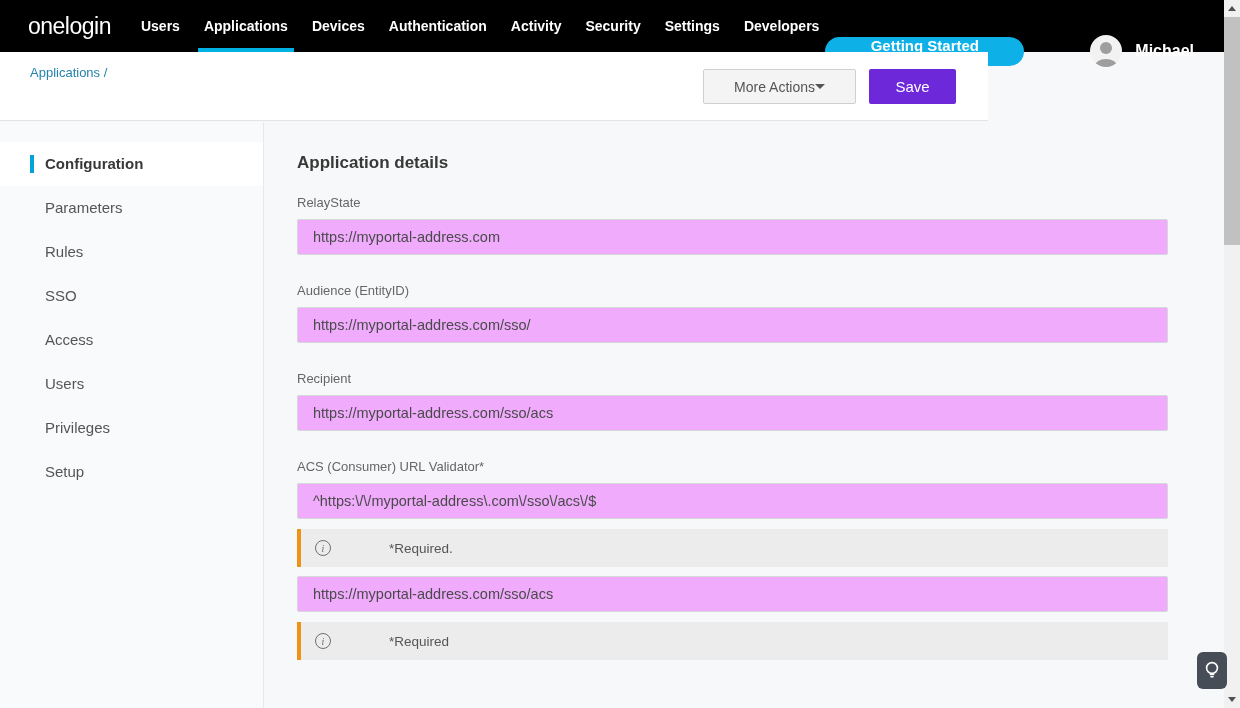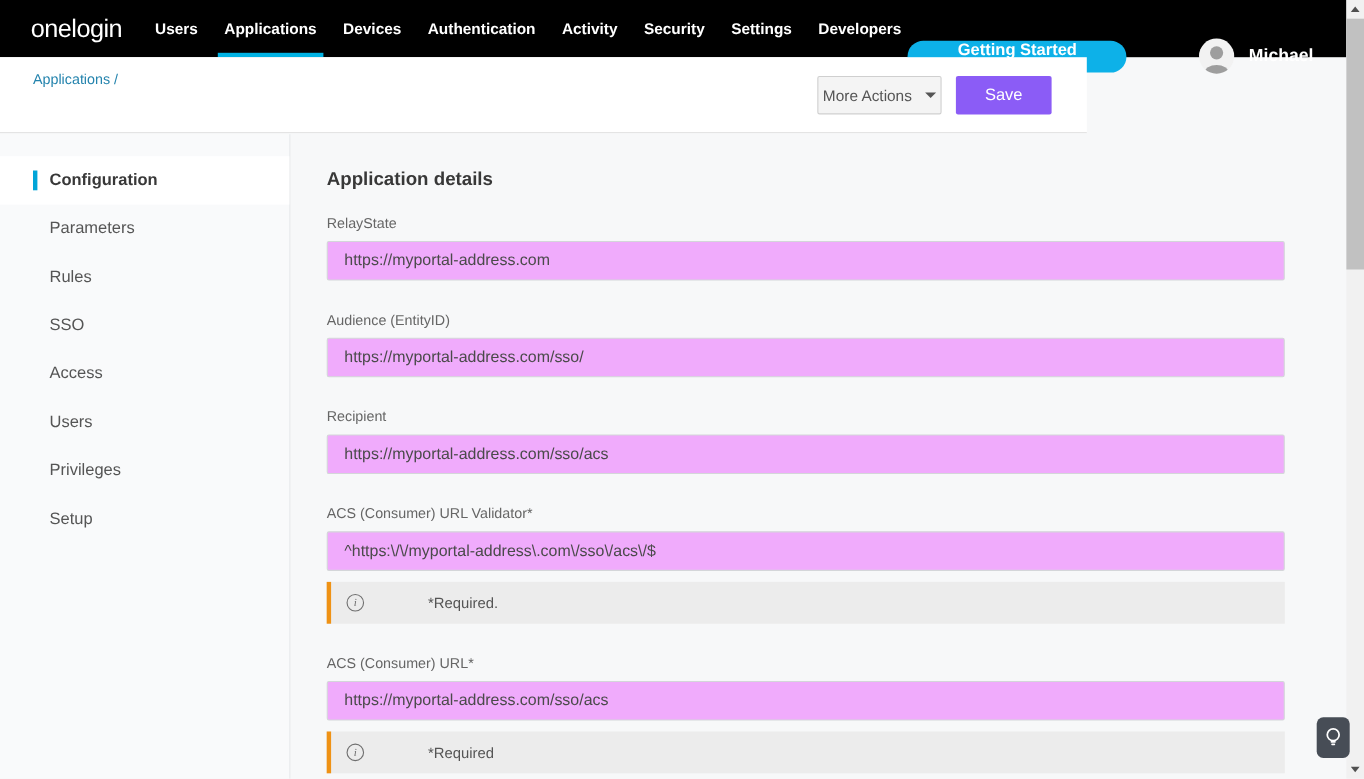--- a/index.html
+++ b/index.html
@@ -44,28 +44,28 @@
 
   
   .titlebar {
     position:absolute; top:52px; left:0; width:988px; height:69px;
     background:#fff; border-bottom:1px solid #e4e4e4; padding:11px 32px 0 30px;
   }
   .breadcrumb { color:#2383ad; font-size:13px; cursor:pointer; display:inline-block; }
   .page-title { color:#4a4a4a; font-size:20px; font-weight:400; margin-top:5px; }
   .titlebar-actions { position:absolute; top:17px; right:32px; display:flex; gap:13px; }
   .btn-more {
-    height:35px; padding:0 4px; background:#f4f4f4; border:1px solid #cfcfcf;
-    border-radius:2px; font-size:14px; color:#555; display:flex; align-items:center; gap:12px;
+    height:35px; padding:0 30px; background:#f4f4f4; border:1px solid #cfcfcf;
+    border-radius:2px; font-size:14px; color:#555; display:flex; align-items:center; 
     cursor:pointer; font-family:inherit;
   }
   .chev-down { width:0; height:0; border-left:5px solid transparent;
     border-right:5px solid transparent; border-top:5px solid #555; display:inline-block; }
   .btn-save {
-    height:35px; width:87px; background:#8b5cf6; border:none; border-radius:2px;
+    height:35px; width:87px; background:#6d28d9; border:none; border-radius:2px;
     color:#fff; font-size:15px; font-weight:500; cursor:pointer; font-family:inherit;
   }
 
   
   .sidebar {
     position:absolute; top:122px; left:0; bottom:0; width:264px;
     background:#f9fafb; border-right:1px solid #e7e9ec; padding-top:20px;
   }
   .side-item {
     position:relative; height:44px; line-height:44px; padding-left:45px;
@@ -185,21 +185,20 @@
       </div>
       <div class="field-group">
         <label class="field-label">ACS (Consumer) URL Validator*</label>
         <input class="field-input" type="text" value="^https:\/\/myportal-address\.com\/sso\/acs\/$" style="">
         <div class="required-note">
           <span class="info-icon">i</span>
           <span class="note-text">*Required.</span>
         </div>
       </div>
       <div class="field-group">
-        <label class="field-label">ACS (Consumer) URL*</label>
         <input class="field-input" type="text" value="https://myportal-address.com/sso/acs" style="">
         <div class="required-note">
           <span class="info-icon">i</span>
           <span class="note-text">*Required</span>
         </div>
       </div>
     </div>
 </main>
 
 <button class="help-btn">

